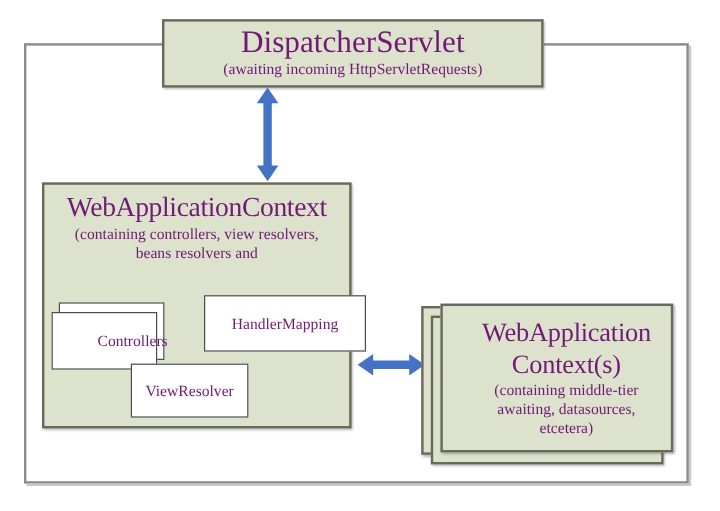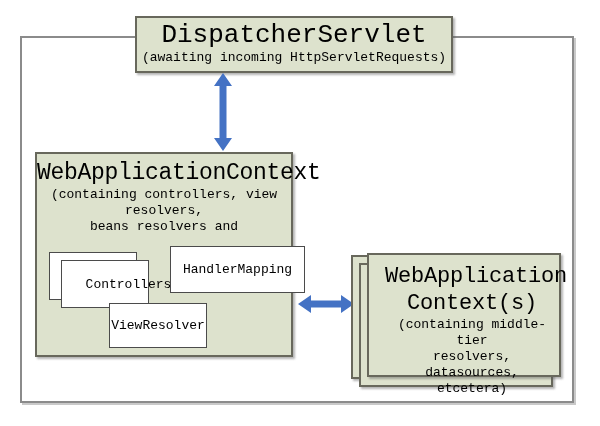--- a/index.html
+++ b/index.html
@@ -1,20 +1,20 @@
 <!DOCTYPE html>
 <html><head>
 <meta charset="utf-8">
 <style>
   html, body { margin: 0; padding: 0; background: #ffffff; }
   .canvas {
     position: relative; width: 600px; height: 426px;
     background: #ffffff; overflow: hidden;
-    font-family: Liberation Mono, monospace;
-    color: #000000;
+    font-family: Liberation Serif, serif;
+    color: #701a75;
   }
   .outer-frame {
     position: absolute; left: 20px; top: 36px; width: 550px; height: 363px;
     border: 2px solid #8b8b8b;
     box-shadow: 2px 2px 0 #c9c9c9;
     background: transparent;
   }
   .gbox {
     position: absolute; box-sizing: border-box;
     background: #dde2cd;
@@ -36,21 +36,21 @@
   .dispatcher-box .subtitle { font-size: 13px; line-height: 15px; }
 
   .webapp-box {
     left: 35px; top: 152px; width: 258px; height: 205px;
     text-align: center;
   }
   .webapp-box .title { font-size: 23px; line-height: 28px; padding-top: 5px; letter-spacing: -0.3px; }
   .webapp-box .subtitle-line { font-size: 13px; line-height: 16px; }
 
   .controllers-back  { left: 12px;  top: 98px;  width: 88px;  height: 48px; }
-  .controllers-front { left: 24px;  top: 106px; width: 88px;  height: 48px; padding-left: 47px; }
+  .controllers-front { left: 6px;  top: 106px; width: 88px;  height: 48px; padding-left: 47px; }
   .handler-mapping   { left: 133px; top: 92px;  width: 135px; height: 47px; }
   .view-resolver     { left: 72px;  top: 149px; width: 98px;  height: 45px; }
 
   .stack-back  { left: 351px; top: 255px; width: 194px; height: 124px; }
   .stack-mid   { left: 359px; top: 263px; width: 194px; height: 124px; }
   .stack-front {
     left: 367px; top: 253px; width: 194px; height: 124px;
     text-align: center; padding-top: 8px; padding-left: 16px;
   }
   .stack-front .title-line { font-size: 22px; line-height: 27px; letter-spacing: -0.2px; }
@@ -96,17 +96,17 @@
   <svg class="arrow-svg h-arrow" width="58" height="26" viewBox="0 0 58 26">
     <polygon stroke-linejoin="round" stroke-width="1.5" points="1,13 14,4 14,9.5 44,9.5 44,4 57,13 44,22 44,16.5 14,16.5 14,22" fill="#4472c4"></polygon>
   </svg>
 
   <div class="gbox stack-back"></div>
   <div class="gbox stack-mid"></div>
   <div class="gbox stack-front">
     <div class="title-line">WebApplication</div>
     <div class="title-line">Context(s)</div>
     <div class="subtitle-line">(containing middle-tier</div>
-    <div class="subtitle-line">resolvers, datasources,</div>
+    <div class="subtitle-line">awaiting, datasources,</div>
     <div class="subtitle-line">etcetera)</div>
   </div>
 
 </div>
 
 </body></html>

